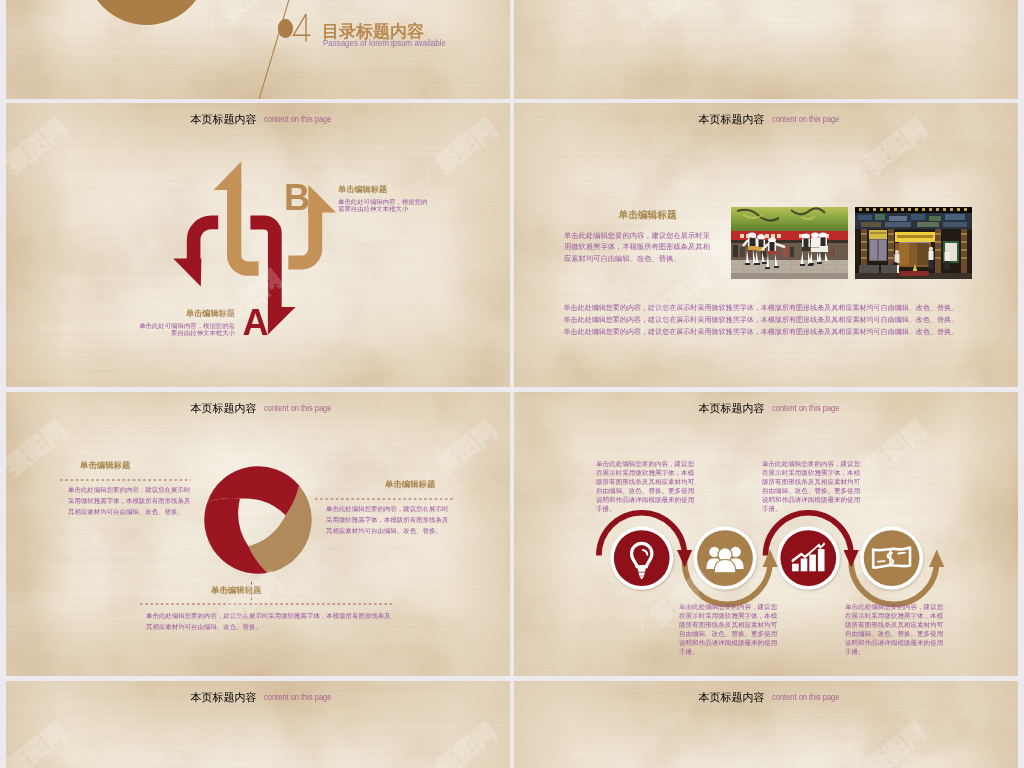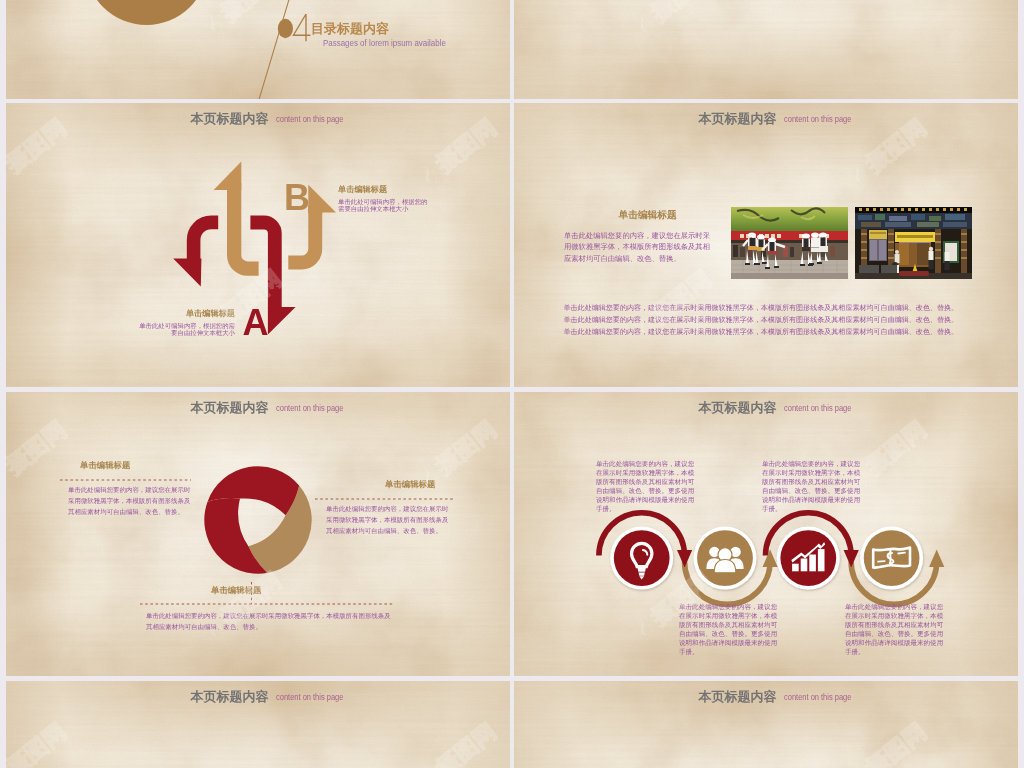--- a/index.html
+++ b/index.html
@@ -19,21 +19,21 @@
        radial-gradient(ellipse 26% 120% at 105% 50%, rgba(184,150,102,0.36), rgba(184,150,102,0) 72%),
        linear-gradient(118deg, rgba(200,168,120,0.12) 0%, rgba(252,248,238,0.05) 30%, rgba(202,172,126,0.10) 62%, rgba(252,246,234,0.04) 100%);
   }
   .pv0{}
   .pv1{transform:scaleX(-1);}
   .pv2{transform:scaleY(-1);}
   .pv3{transform:scale(-1,-1);}
   .tex{position:absolute;left:0;top:0;width:100%;height:100%;pointer-events:none;}
 
   .ttl{position:absolute;white-space:nowrap;left:184.5px;top:6px;}
-  .ttl .cn{font-weight:bold;color:#737373;font-size:13px;letter-spacing:0px;}
+  .ttl .cn{font-weight:normal;color:#000000;font-size:11px;letter-spacing:0px;}
   .ttl .en{color:#a9628f;font-size:9.6px;margin-left:3px;position:relative;top:-1px;display:inline-block;transform:scaleX(0.78);transform-origin:left center;}
   
   .wm-layer{position:absolute;left:0;top:0;width:1024px;height:768px;pointer-events:none;overflow:hidden;}
   .wm{position:absolute;transform:rotate(-38.5deg);transform-origin:left top;
       display:flex;align-items:center;gap:4px;opacity:.20;}
   .wm .wm-t{font-size:23px;font-weight:bold;color:transparent;white-space:nowrap;
       -webkit-text-stroke:1.35px rgba(255,255,255,1);letter-spacing:0px;
       font-family:"Liberation Sans",sans-serif;}
   .wm .wm-logo{width:20px;height:24px;flex:0 0 auto;opacity:.9;}
   .arrows-art{position:absolute;left:159px;top:52px;width:150px;height:188px;overflow:visible;}
@@ -71,21 +71,21 @@
   .lblB .h,.lblA .h{color:#a8864f;font-weight:bold;font-size:8.2px;line-height:9px;}
   .lblB .b,.lblA .b{color:#9a56a0;font-size:6.4px;line-height:7.4px;margin-top:4px;}
   .bigL{position:absolute;font-weight:bold;line-height:1;font-family:"Liberation Sans",sans-serif;}
   .bigA{left:236.5px;top:202px;font-size:36px;color:#9b1620;}
   .bigB{left:278px;top:77px;font-size:36px;color:#b98b52;}
 
   
   .s0-circle{position:absolute;left:79.3px;top:87px;width:123px;height:123px;border-radius:50%;background:#ab7e47;}
   .s0-slash{position:absolute;left:240px;top:173px;width:60px;height:120px;}
   .s0-num{position:absolute;left:270px;top:197px;width:44px;height:34px;}
-  .s0-t{position:absolute;left:305px;top:205px;font-size:13px;color:#b8884e;font-weight:bold;letter-spacing:0px;}
+  .s0-t{position:absolute;left:316px;top:205px;font-size:17px;color:#b8884e;font-weight:bold;letter-spacing:0px;}
   .s0-s{position:absolute;left:316.5px;top:223px;font-size:9.3px;color:#9b73ab;letter-spacing:0px;display:inline-block;transform:scaleX(0.855);transform-origin:left top;}
 
   .s0{left:6px;  top:-185px; width:504px; height:284px;}
   .s1{left:514px;top:-185px; width:504px; height:284px;}
   .s2{left:6px;  top:103px;  width:504px; height:284px;}
   .s3{left:514px;top:103px;  width:504px; height:284px;}
   .s4{left:6px;  top:392px;  width:504px; height:284px;}
   .s5{left:514px;top:392px;  width:504px; height:284px;}
   .s6{left:6px;  top:681px;  width:504px; height:284px;}
   .s7{left:514px;top:681px;  width:504px; height:284px;}

